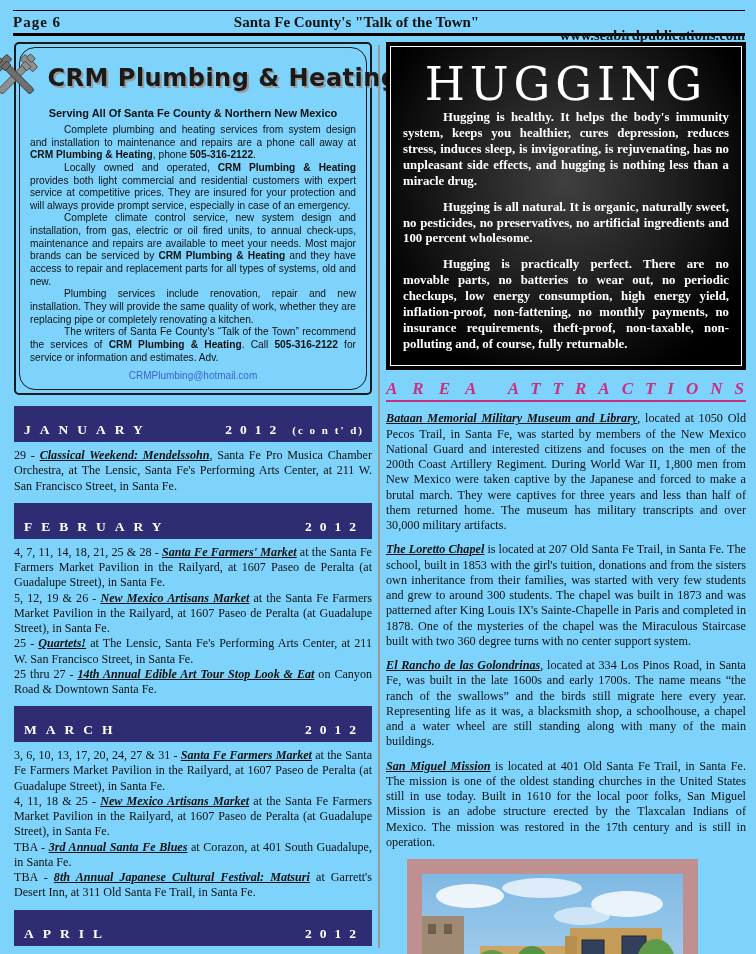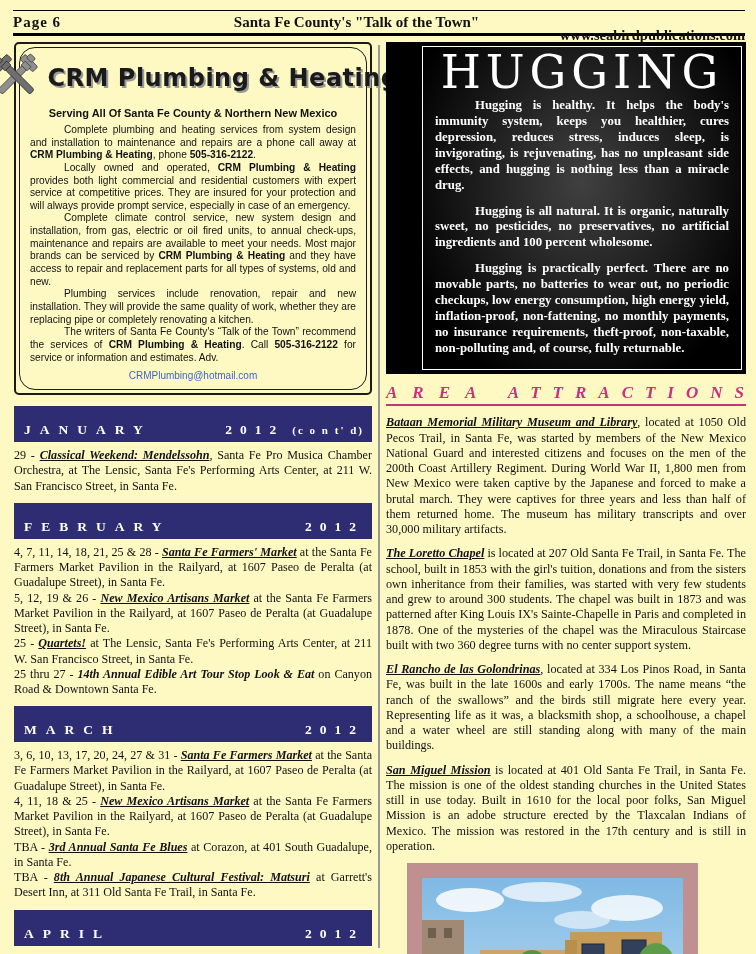--- a/index.html
+++ b/index.html
@@ -1,17 +1,17 @@
 <!DOCTYPE html>
 <html style="--navy: #2e2d74; --magenta: #c7317f; --email-blue: #3f62d2; --frame: #c08f8f;"><head>
 <meta charset="utf-8">
 <style>
   html,body { margin:0; padding:0; background:#ffffff; }
   .page {
-    position:relative; width:756px; height:954px; background:#fef9c3;
+    position:relative; width:756px; height:954px; background:#7dd3fc;
     font-family:"Liberation Serif", serif; color:#111; overflow:hidden;
   }
 
   
   .masthead {
     position:absolute; top:10px; left:13px; right:11px; height:22px;
     border-top:1.5px solid #000; border-bottom:3px solid #000;
     display:flex; align-items:center; font-weight:bold;
   }
   .masthead .mh-left  { width:170px; font-size:15px; letter-spacing:1px; }
@@ -46,21 +46,21 @@
   .cal-bar .year  { letter-spacing:8px; white-space:nowrap; }
   .cal-bar .contd { font-size:11px; letter-spacing:2px; margin-left:8px; white-space:nowrap; }
   .cal-right { display:flex; align-items:baseline; }
   .cal-events { padding-top:6px; }
   .cal-events p { margin:0; font-size:12.1px; line-height:1.26; text-align:justify; }
 
   
   .hug { background:#000; padding:3px; border:1px solid #000; margin-bottom:9px; }
   .hug-inner { border:1.5px solid #fff;
     background:radial-gradient(ellipse 65% 75% at 50% 42%, #404040 0%, #1a1a1a 55%, #000 90%);
-    padding:0 12px 12px; color:#fff;margin-left:32px; }
+    padding:12px 12px 12px; color:#fff; }
   .hug-title { text-align:center; font-family:"DejaVu Serif",serif; font-weight:normal;
                font-size:46px; letter-spacing:5px; margin:0; line-height:1.1; }
   .hug-inner p { font-size:12.8px; font-weight:bold; line-height:1.25; text-align:justify;
                  text-indent:40px; margin:0 0 10px; }
   .hug-inner p:last-child { margin-bottom:0; }
 
   
   .attr-head { display:flex; justify-content:space-between; align-items:baseline;
                color:var(--magenta); font-style:italic; font-weight:bold; font-size:17px;
                border-bottom:2px solid var(--magenta); padding-bottom:1px; margin:2px 0 9px; }
@@ -134,21 +134,21 @@
 
     <div class="cal">
       <div class="cal-bar">
         <span class="month">FEBRUARY</span>
         <span class="year">2012</span>
       </div>
       <div class="cal-events">
         <p><span>4, 7, 11, 14, 18, 21, 25 &amp; 28 - </span><span style="font-weight: bold; font-style: italic; text-decoration: underline;">Santa Fe Farmers' Market</span><span> at the Santa Fe Farmers Market Pavilion in the Railyard, at 1607 Paseo de Peralta (at Guadalupe Street), in Santa Fe.</span></p>
         <p><span>5, 12, 19 &amp; 26 - </span><span style="font-weight: bold; font-style: italic; text-decoration: underline;">New Mexico Artisans Market</span><span> at the Santa Fe Farmers Market Pavilion in the Railyard, at 1607 Paseo de Peralta (at Guadalupe Street), in Santa Fe.</span></p>
         <p><span>25 - </span><span style="font-weight: bold; font-style: italic; text-decoration: underline;">Quartets!</span><span> at The Lensic, Santa Fe's Performing Arts Center, at 211 W. San Francisco Street, in Santa Fe.</span></p>
-        <p><span>25 thru 27 - </span><span style="font-weight: bold; font-style: italic; ">14th Annual Edible Art Tour Stop Look &amp; Eat</span><span> on Canyon Road &amp; Downtown Santa Fe.</span></p>
+        <p><span>25 thru 27 - </span><span style="font-weight: bold; font-style: italic; text-decoration: underline;">14th Annual Edible Art Tour Stop Look &amp; Eat</span><span> on Canyon Road &amp; Downtown Santa Fe.</span></p>
       </div>
     </div>
 
     <div class="cal">
       <div class="cal-bar">
         <span class="month">MARCH</span>
         <span class="year">2012</span>
       </div>
       <div class="cal-events">
         <p><span>3, 6, 10, 13, 17, 20, 24, 27 &amp; 31 - </span><span style="font-weight: bold; font-style: italic; text-decoration: underline;">Santa Fe Farmers Market</span><span> at the Santa Fe Farmers Market Pavilion in the Railyard, at 1607 Paseo de Peralta (at Guadalupe Street), in Santa Fe.</span></p>

